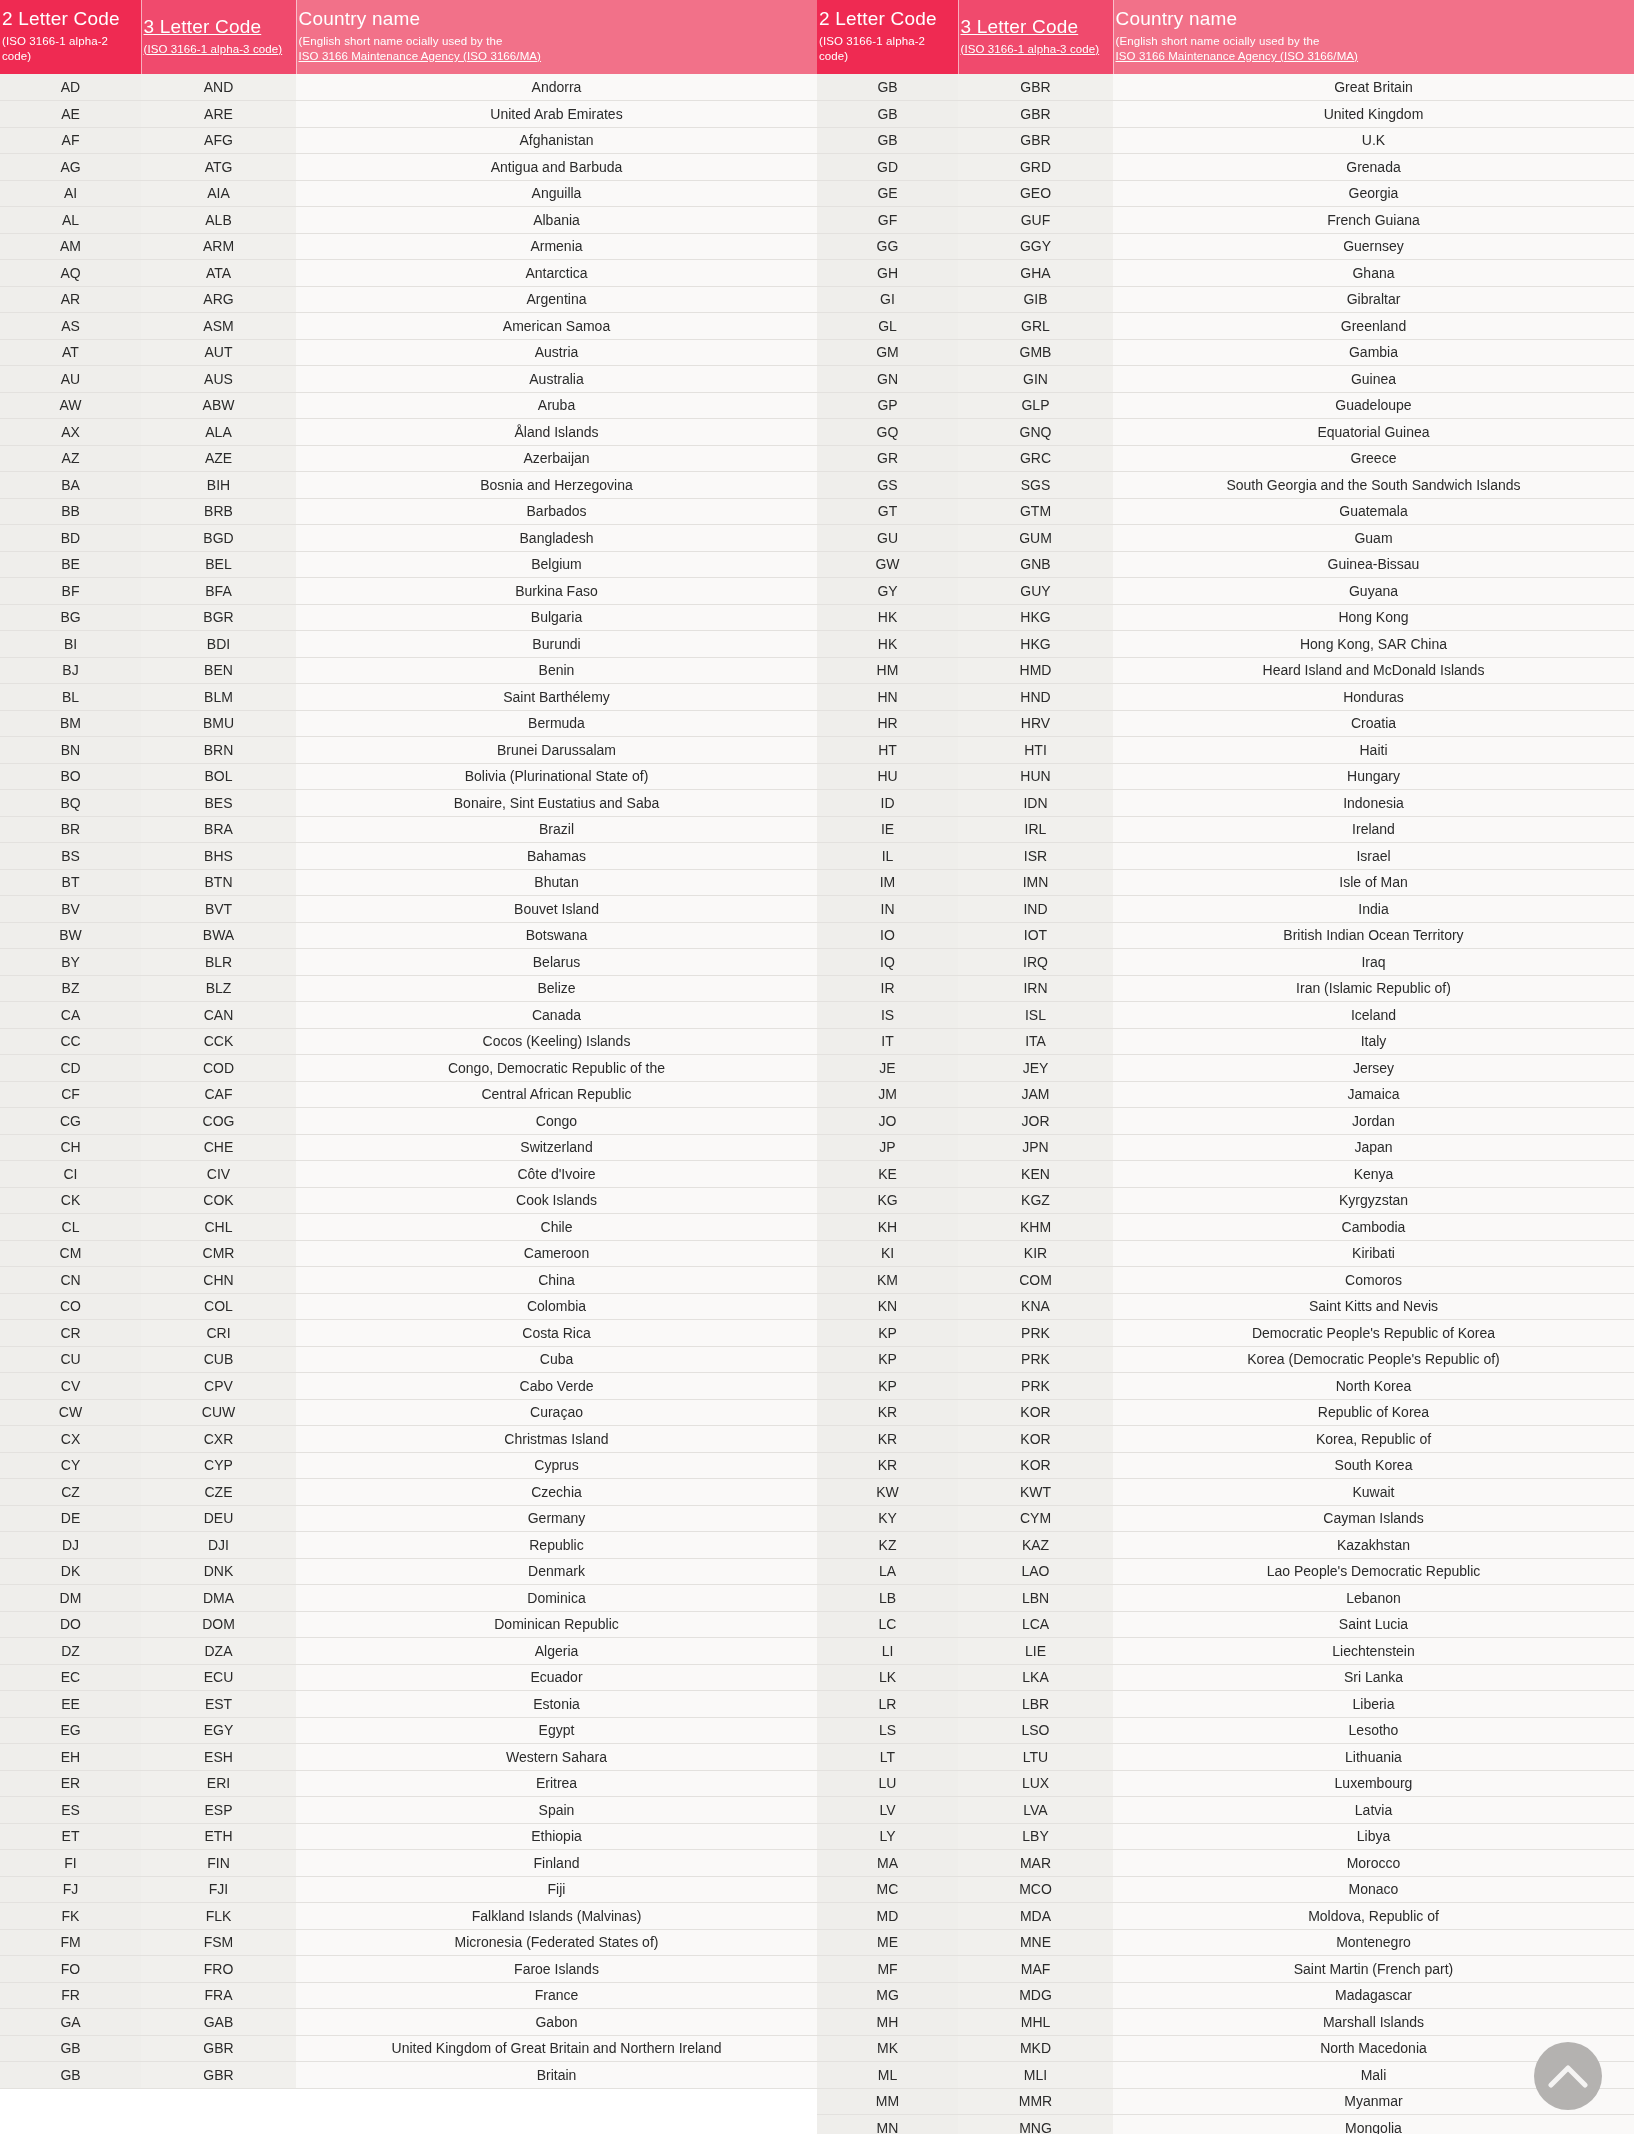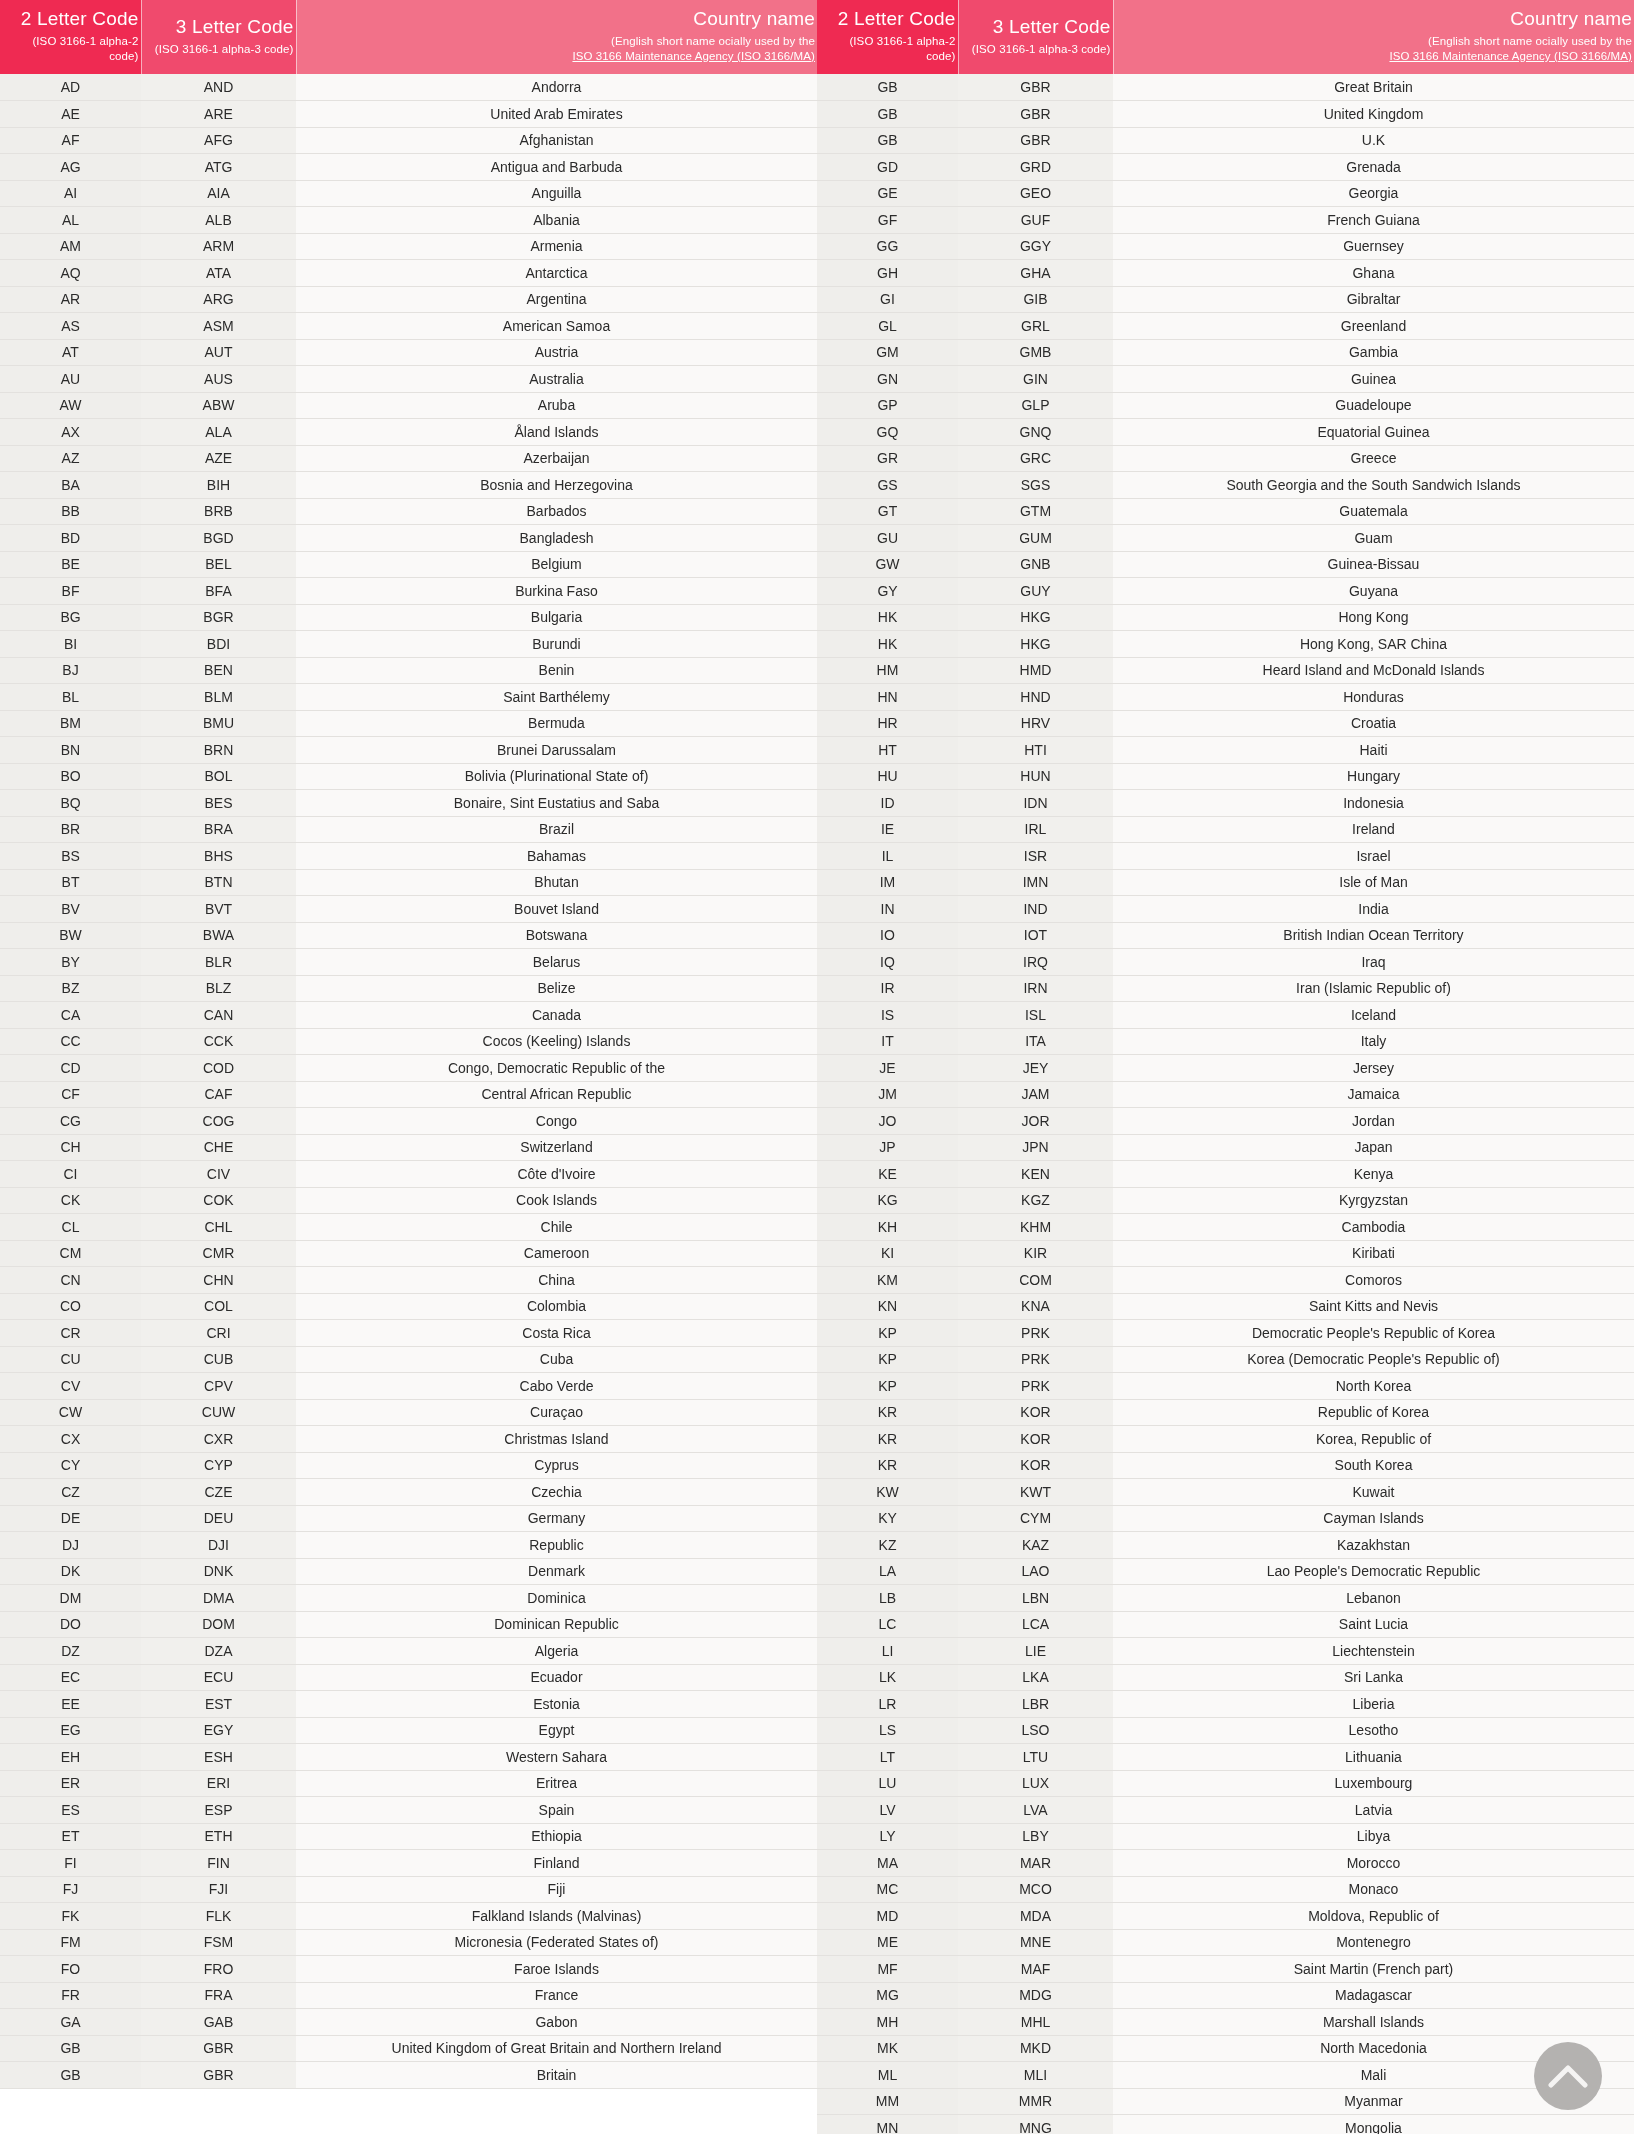--- a/index.html
+++ b/index.html
@@ -23,31 +23,31 @@
 
   table.iso {
     width:100%;
     border-collapse:collapse;
     table-layout:fixed;
   }
 
   
   thead th {
     color:#ffffff;
-    text-align:right;
+    text-align:left;
     vertical-align:middle;
     padding:6px 2px 9px 2px;
     height:74px;
     font-weight:400;
     border-right:1px solid rgba(255,255,255,.55);
   }
   thead th:last-child { border-right:none; }
 
   th.c2  { background:#ef2a52; width:141px; }
-  th.c3  { background:#f04a6d; width:155px; }
+  th.c3  { background:#f04a6d; width:155px;text-decoration:underline; }
   th.cn  { background:#f27189; width:521px;margin-top:32px; }
 
   .hd-main {
     display:block;
     font-size:19px;
     line-height:24px;
     letter-spacing:.2px;
   }
   .hd-sub {
     display:block;

